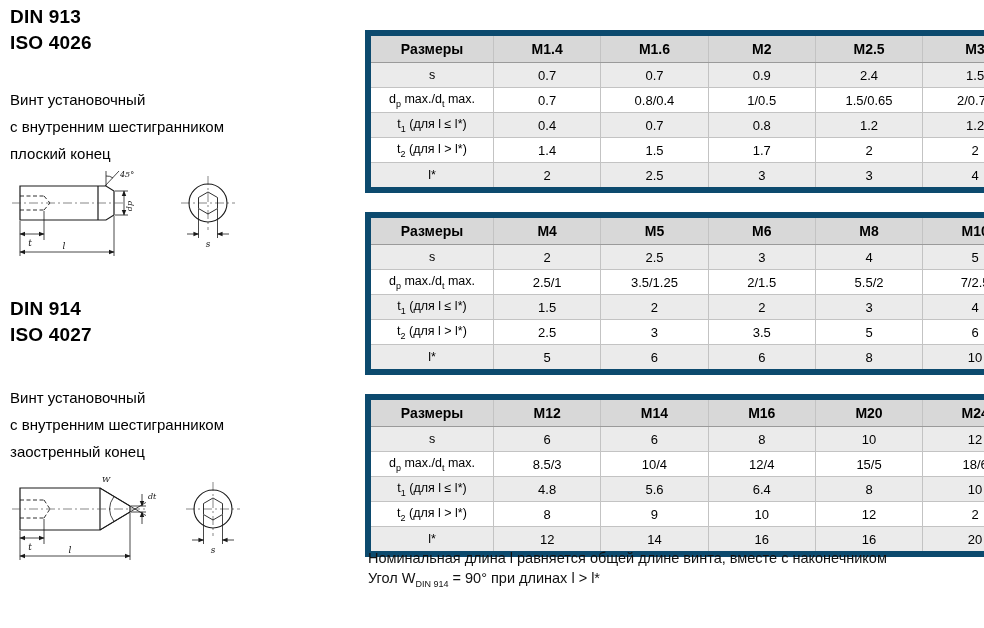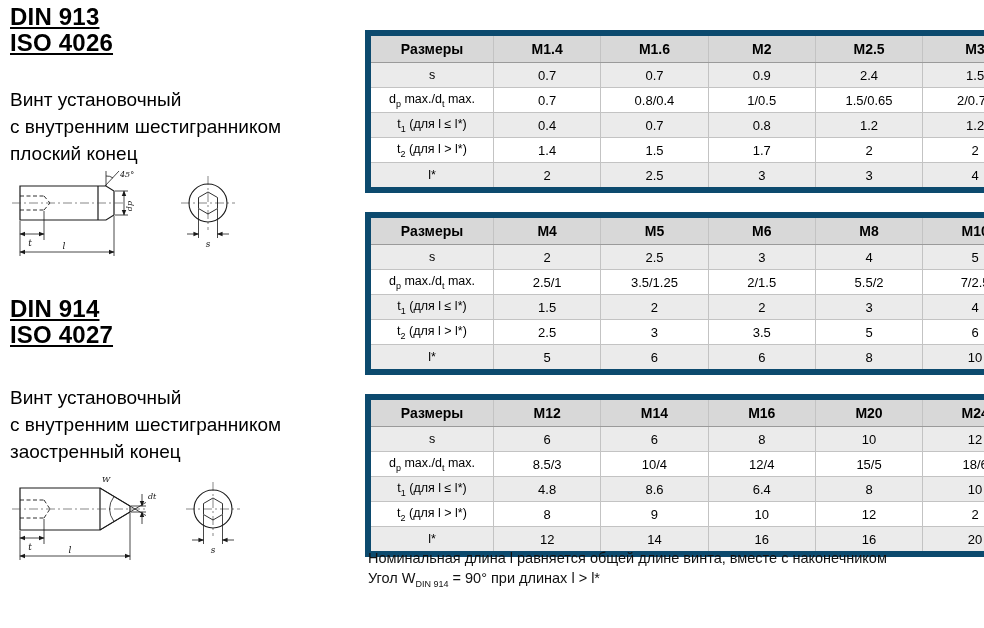--- a/index.html
+++ b/index.html
@@ -1,20 +1,20 @@
 <!DOCTYPE html>
 <html><head>
 <meta charset="utf-8">
 <style>
   html,body{margin:0;padding:0;background:#fff;}
   #screen{position:relative;width:984px;height:628px;background:#ffffff;
           font-family:"Liberation Sans",sans-serif;color:#000;overflow:hidden;}
 
-  .heading{position:absolute;font-size:24px;font-weight:bold;line-height:26px;letter-spacing:.2px;text-decoration:underline;}
-  .desc{position:absolute;font-size:19px;line-height:27px;}
+  .heading{position:absolute;font-size:19px;font-weight:bold;line-height:26px;letter-spacing:.2px;}
+  .desc{position:absolute;font-size:15px;line-height:27px;}
 
   .drawing{position:absolute;}
   .dlabel{font-family:"DejaVu Serif",serif;font-style:italic;font-size:9px;fill:#111;stroke:none;}
   .dlabel-s{font-family:"DejaVu Serif",serif;font-style:italic;font-size:8px;fill:#111;stroke:none;}
 
   .table-host{position:absolute;left:365px;width:610px;}
   table.dim-table{border-collapse:collapse;width:668px;table-layout:fixed;border:6px solid #0c4a6e;}
   .dim-table th,.dim-table td{border:1px solid #c3c3c3;text-align:center;vertical-align:middle;
           padding:0 2px;height:24px;font-size:13px;overflow:hidden;white-space:nowrap;}
   .dim-table thead th{background:#d8d8d8;font-weight:bold;font-size:14px;height:26px;
@@ -311,21 +311,21 @@
             <td class="rowlabel"><span>d</span><sub>p</sub><span> max./d</span><sub>t</sub><span> max.</span></td>
             <td>8.5/3</td>
             <td>10/4</td>
             <td>12/4</td>
             <td>15/5</td>
             <td>18/6</td>
           </tr>
           <tr>
             <td class="rowlabel"><span>t</span><sub>1</sub><span> (для l ≤ l*)</span></td>
             <td>4.8</td>
-            <td>8.6</td>
+            <td>5.6</td>
             <td>6.4</td>
             <td>8</td>
             <td>10</td>
           </tr>
           <tr>
             <td class="rowlabel"><span>t</span><sub>2</sub><span> (для l &gt; l*)</span></td>
             <td>8</td>
             <td>9</td>
             <td>10</td>
             <td>12</td>

